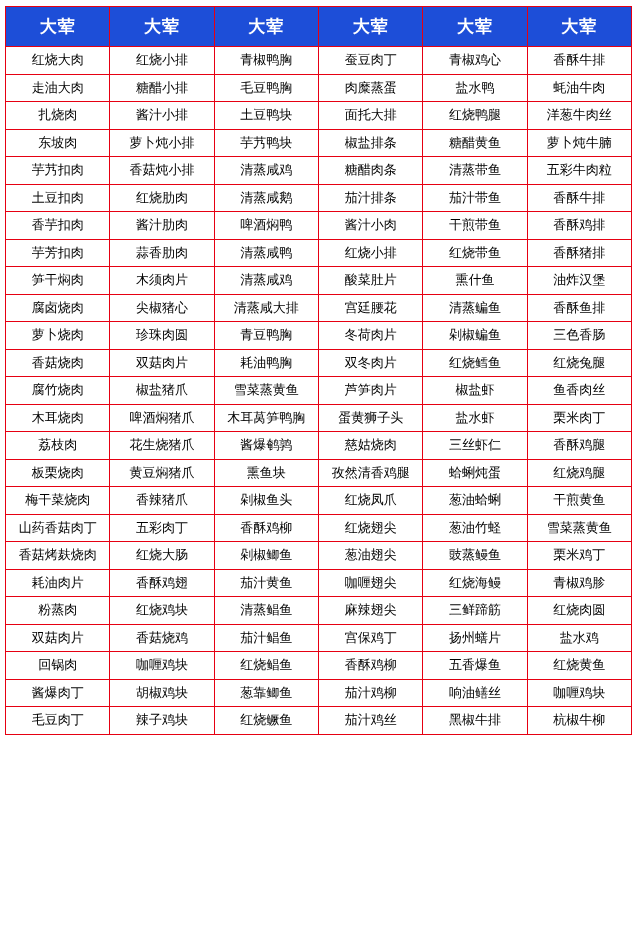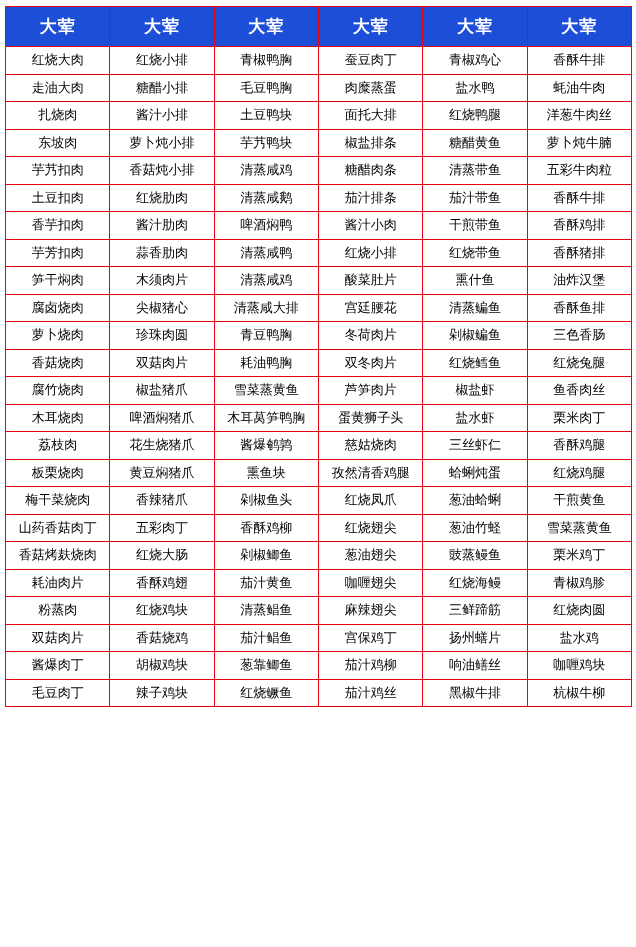--- a/index.html
+++ b/index.html
@@ -240,20 +240,28 @@
         </tr>
         <tr>
           <td class="menu-cell">双菇肉片</td>
           <td class="menu-cell">香菇烧鸡</td>
           <td class="menu-cell">茄汁鲳鱼</td>
           <td class="menu-cell">宫保鸡丁</td>
           <td class="menu-cell">扬州蟮片</td>
           <td class="menu-cell">盐水鸡</td>
         </tr>
         <tr>
+          <td class="menu-cell">回锅肉</td>
+          <td class="menu-cell">咖喱鸡块</td>
+          <td class="menu-cell">红烧鲳鱼</td>
+          <td class="menu-cell">香酥鸡柳</td>
+          <td class="menu-cell">五香爆鱼</td>
+          <td class="menu-cell">红烧黄鱼</td>
+        </tr>
+        <tr>
           <td class="menu-cell">酱爆肉丁</td>
           <td class="menu-cell">胡椒鸡块</td>
           <td class="menu-cell">葱靠鲫鱼</td>
           <td class="menu-cell">茄汁鸡柳</td>
           <td class="menu-cell">响油鳝丝</td>
           <td class="menu-cell">咖喱鸡块</td>
         </tr>
         <tr>
           <td class="menu-cell">毛豆肉丁</td>
           <td class="menu-cell">辣子鸡块</td>

